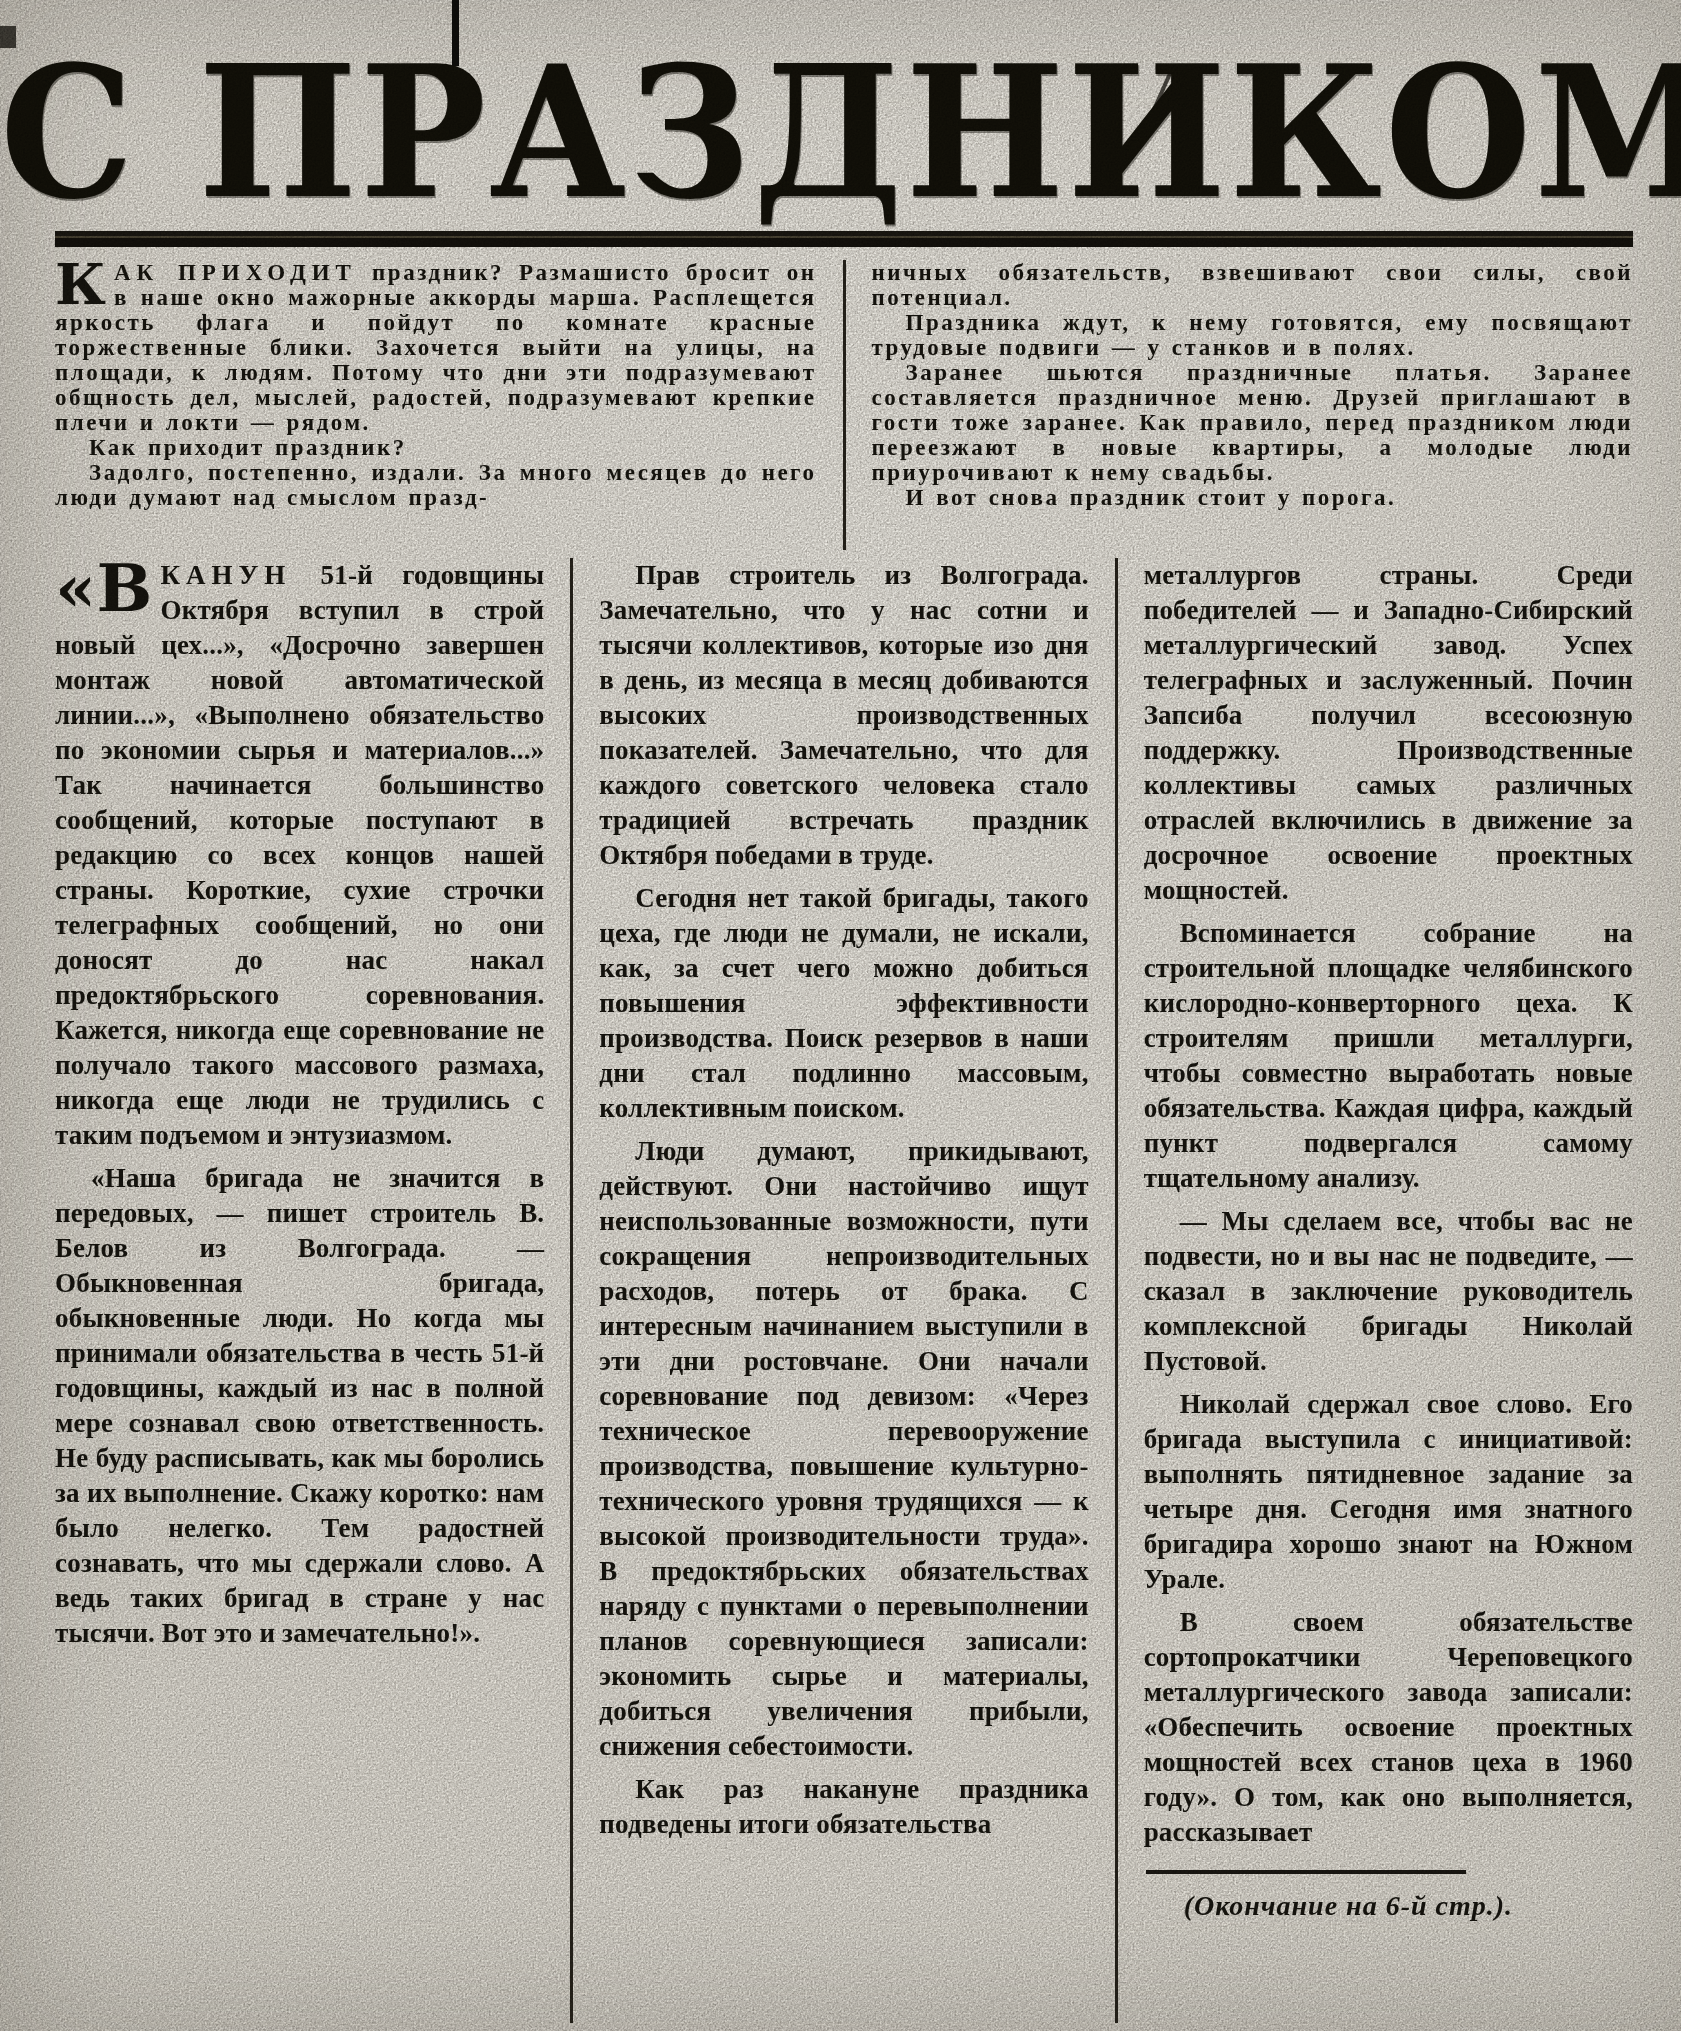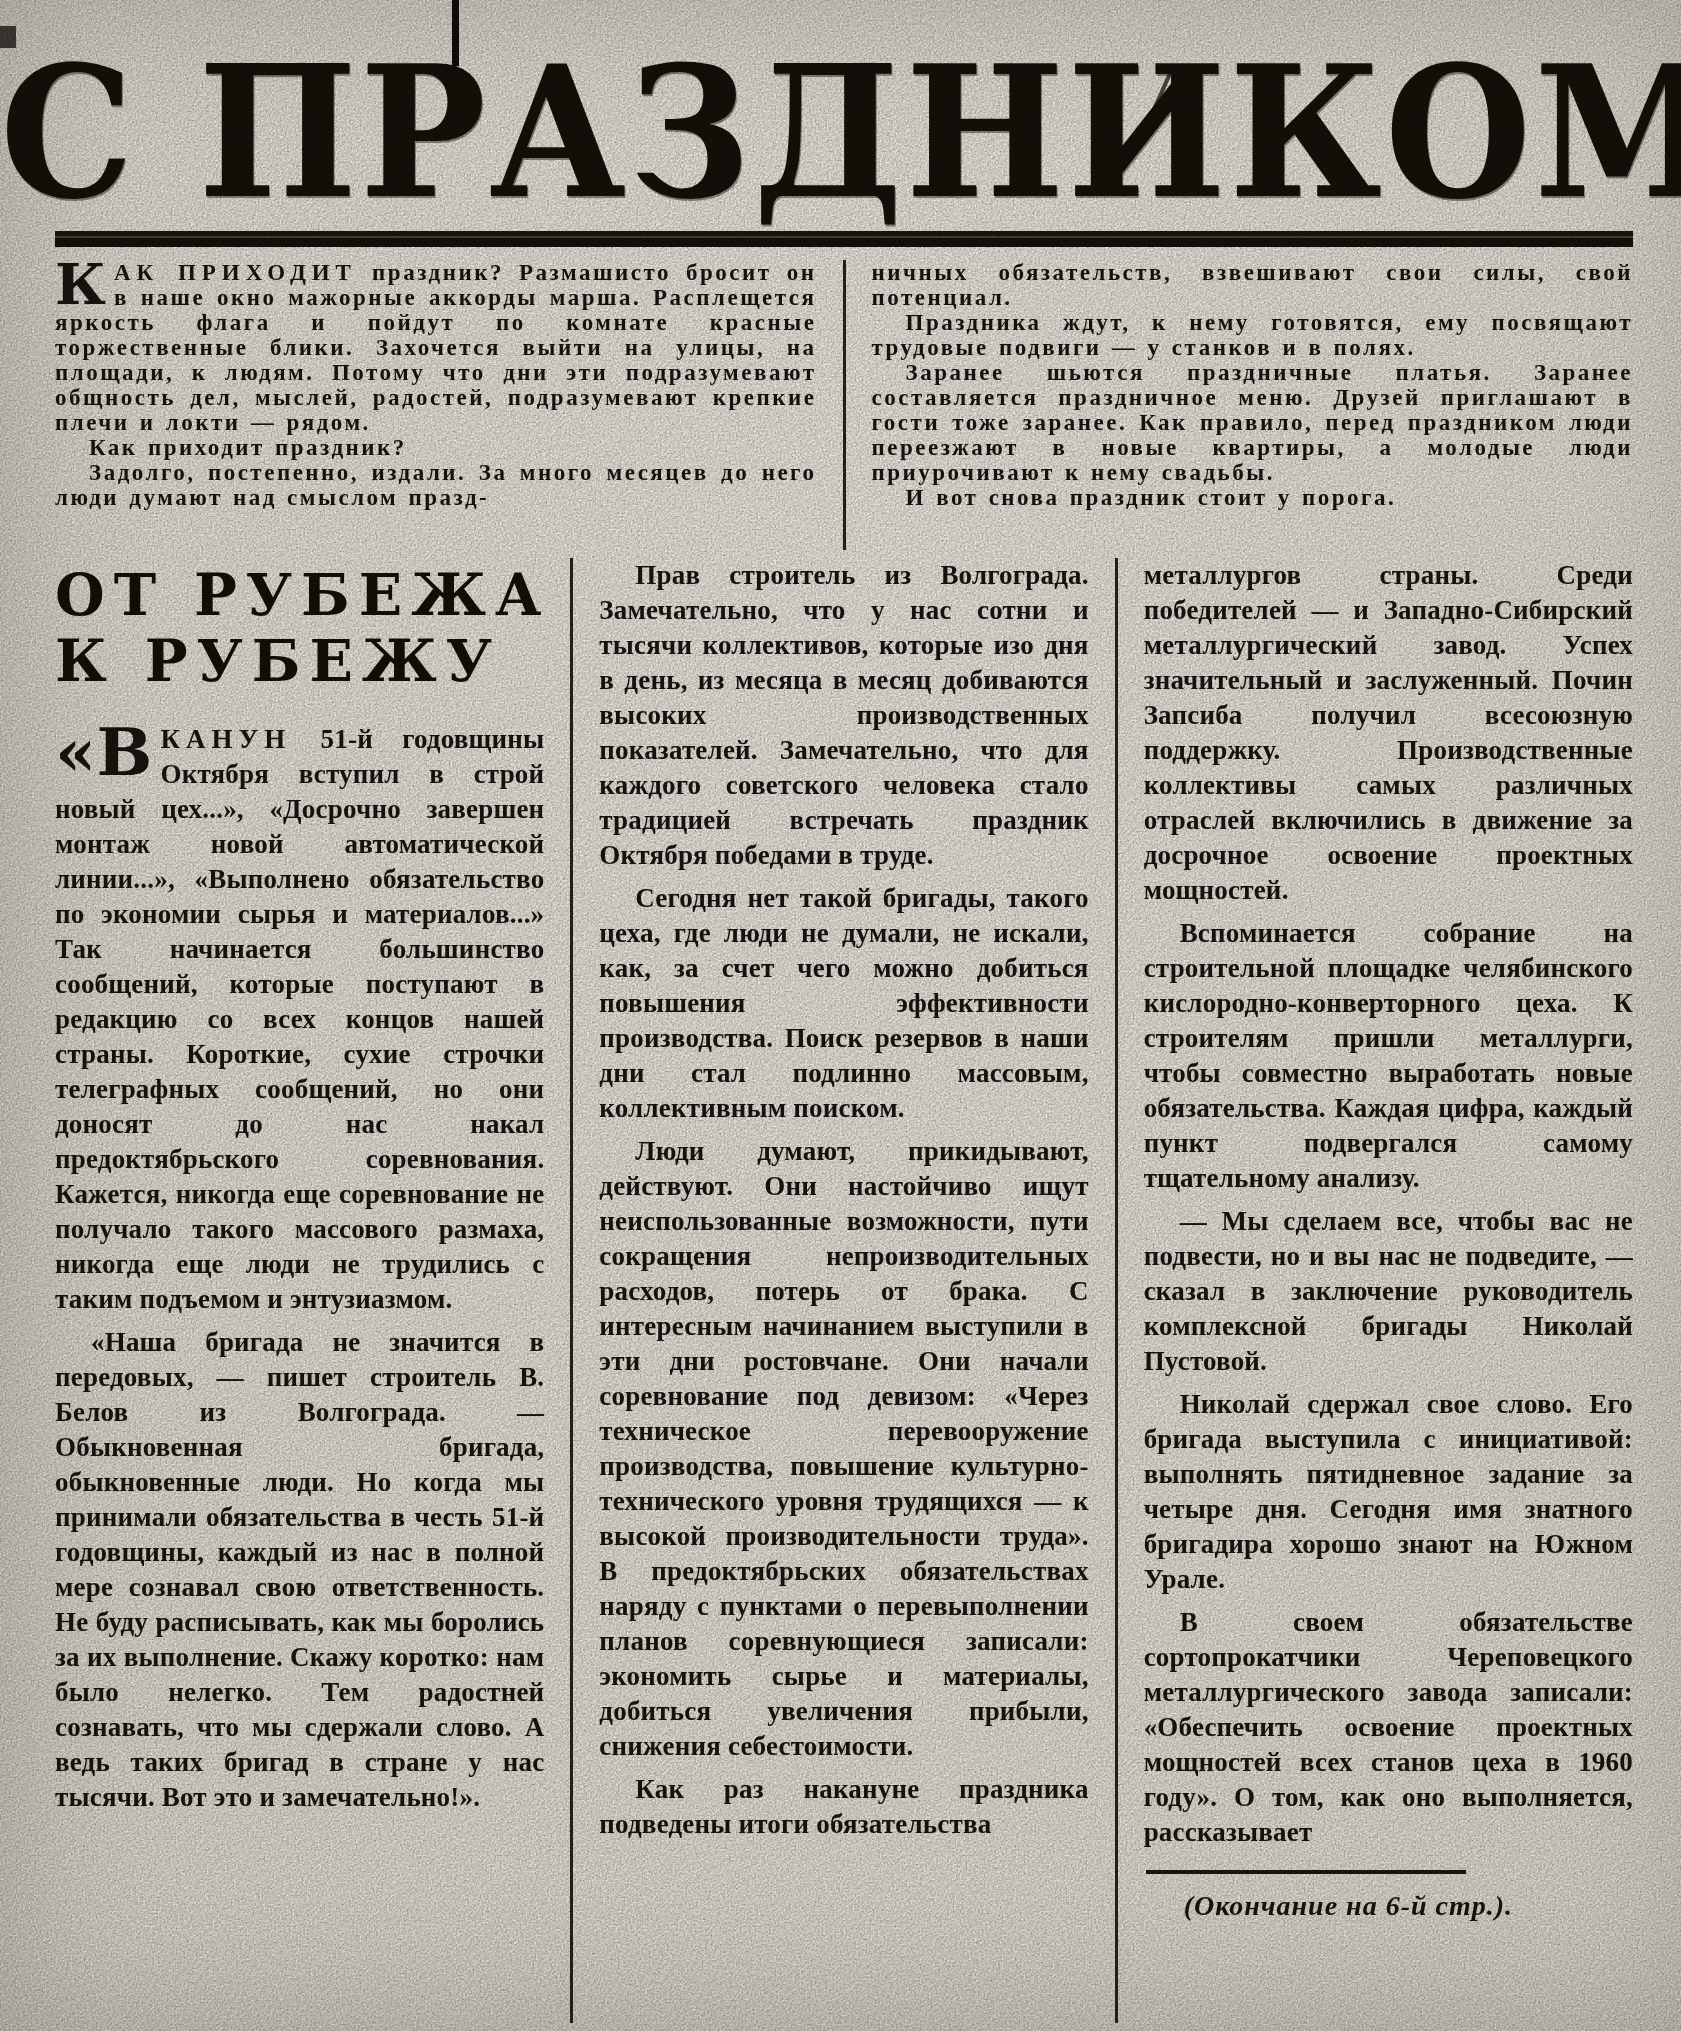--- a/index.html
+++ b/index.html
@@ -150,38 +150,37 @@
       <p>ничных обязательств, взвешивают свои силы, свой потенциал.</p>
       <p class="indent">Праздника ждут, к нему готовятся, ему посвящают трудовые подвиги — у станков и в полях.</p>
       <p class="indent">Заранее шьются праздничные платья. Заранее составляется праздничное меню. Друзей приглашают в гости тоже заранее. Как правило, перед праздником люди переезжают в новые квартиры, а молодые люди приурочивают к нему свадьбы.</p>
       <p class="indent">И вот снова праздник стоит у порога.</p>
     </div>
   </section>
 
   <section class="article">
 
     <div class="art-col">
-      <h2 class="article-title"><span>ОТ РУБЕЖА</span><br><span>К РУБЕЖУ</span></h2>
       <p class="nodent"><span class="art-dropcap">«В</span><span class="leadcaps">КАНУН</span><span> 51-й годовщины Октября вступил в строй новый цех...», «Досрочно завершен монтаж новой автоматической линии...», «Выполнено обязательство по экономии сырья и материалов...» Так начинается большинство сообщений, которые поступают в редакцию со всех концов нашей страны. Короткие, сухие строчки телеграфных сообщений, но они доносят до нас накал предоктябрьского соревнования. Кажется, никогда еще соревнование не получало такого массового размаха, никогда еще люди не трудились с таким подъемом и энтузиазмом.</span></p>
       <p>«Наша бригада не значится в передовых, — пишет строитель В. Белов из Волгограда. — Обыкновенная бригада, обыкновенные люди. Но когда мы принимали обязательства в честь 51-й годовщины, каждый из нас в полной мере сознавал свою ответственность. Не буду расписывать, как мы боролись за их выполнение. Скажу коротко: нам было нелегко. Тем радостней сознавать, что мы сдержали слово. А ведь таких бригад в стране у нас тысячи. Вот это и замечательно!».</p>
     </div>
 
     <div class="vrule"></div>
 
     <div class="art-col">
       <p>Прав строитель из Волгограда. Замечательно, что у нас сотни и тысячи коллективов, которые изо дня в день, из месяца в месяц добиваются высоких производственных показателей. Замечательно, что для каждого советского человека стало традицией встречать праздник Октября победами в труде.</p>
       <p>Сегодня нет такой бригады, такого цеха, где люди не думали, не искали, как, за счет чего можно добиться повышения эффективности производства. Поиск резервов в наши дни стал подлинно массовым, коллективным поиском.</p>
       <p>Люди думают, прикидывают, действуют. Они настойчиво ищут неиспользованные возможности, пути сокращения непроизводительных расходов, потерь от брака. С интересным начинанием выступили в эти дни ростовчане. Они начали соревнование под девизом: «Через техническое перевооружение производства, повышение культурно-технического уровня трудящихся — к высокой производительности труда». В предоктябрьских обязательствах наряду с пунктами о перевыполнении планов соревнующиеся записали: экономить сырье и материалы, добиться увеличения прибыли, снижения себестоимости.</p>
       <p>Как раз накануне праздника подведены итоги обязательства</p>
     </div>
 
     <div class="vrule"></div>
 
     <div class="art-col">
-      <p class="nodent">металлургов страны. Среди победителей — и Западно-Сибирский металлургический завод. Успех значительный и заслуженный. Почин Запсиба получил всесоюзную поддержку. Производственные коллективы самых различных отраслей включились в движение за досрочное освоение проектных мощностей.</p>
+      <p class="nodent">металлургов страны. Среди победителей — и Западно-Сибирский металлургический завод. Успех телеграфных и заслуженный. Почин Запсиба получил всесоюзную поддержку. Производственные коллективы самых различных отраслей включились в движение за досрочное освоение проектных мощностей.</p>
       <p>Вспоминается собрание на строительной площадке челябинского кислородно-конверторного цеха. К строителям пришли металлурги, чтобы совместно выработать новые обязательства. Каждая цифра, каждый пункт подвергался самому тщательному анализу.</p>
       <p>— Мы сделаем все, чтобы вас не подвести, но и вы нас не подведите, — сказал в заключение руководитель комплексной бригады Николай Пустовой.</p>
       <p>Николай сдержал свое слово. Его бригада выступила с инициативой: выполнять пятидневное задание за четыре дня. Сегодня имя знатного бригадира хорошо знают на Южном Урале.</p>
       <p>В своем обязательстве сортопрокатчики Череповецкого металлургического завода записали: «Обеспечить освоение проектных мощностей всех станов цеха в 1960 году». О том, как оно выполняется, рассказывает</p>
       <div class="cont-rule"></div>
       <p class="continuation nodent">(Окончание на 6-й стр.).</p>
     </div>
 
   </section>
 

